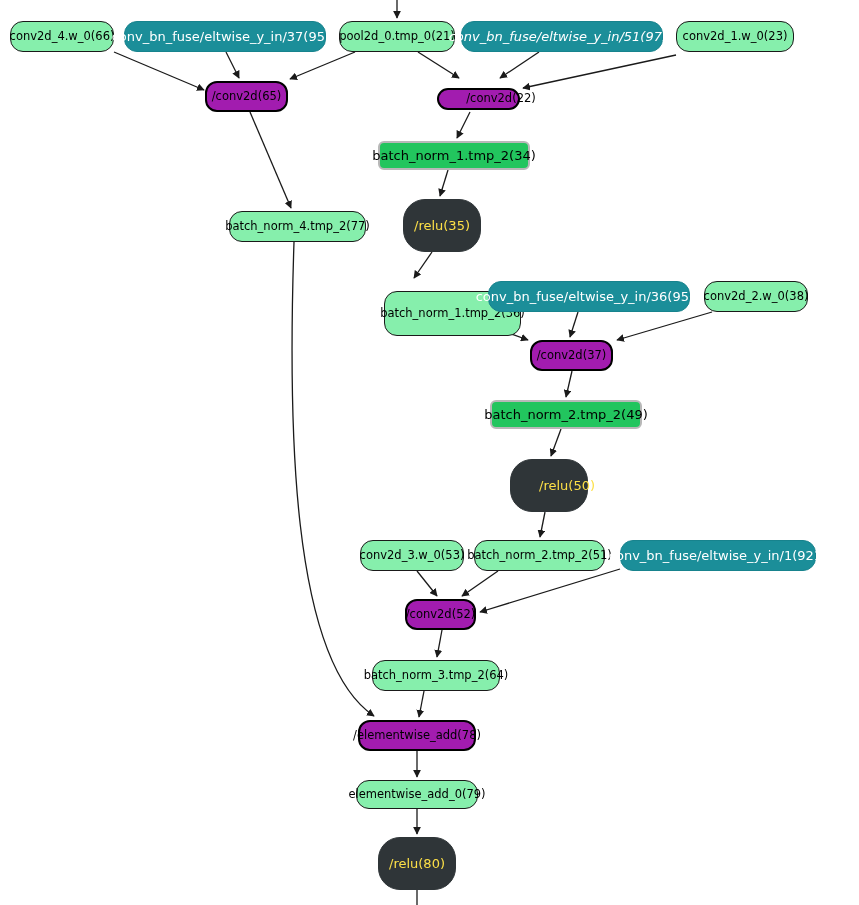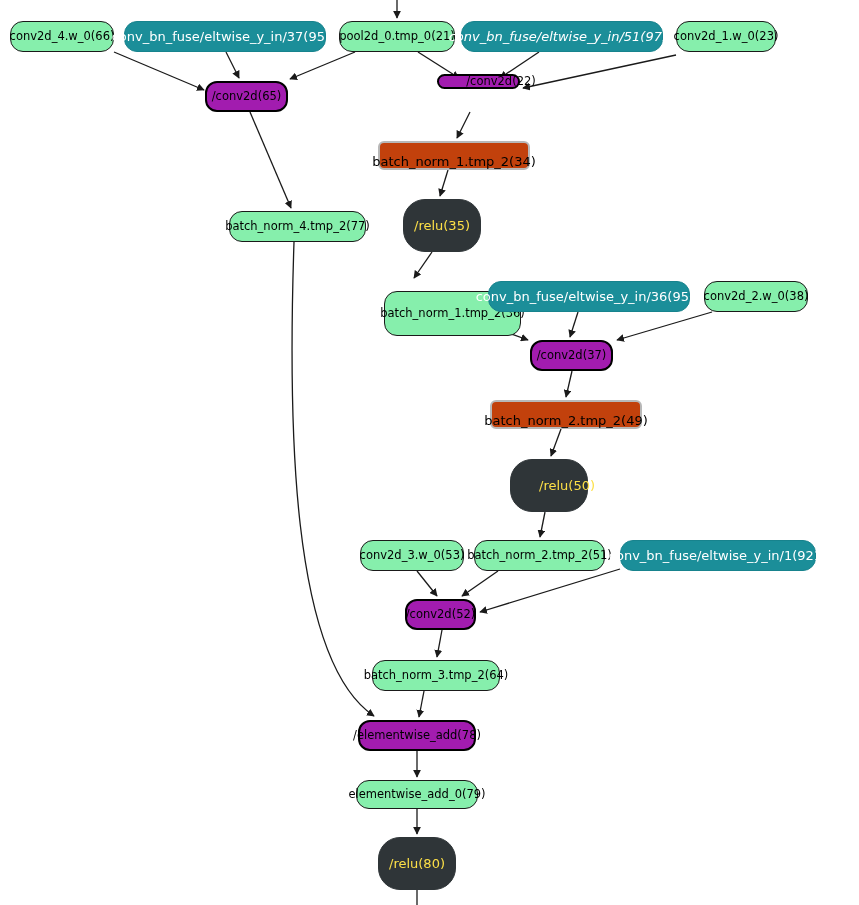--- a/index.html
+++ b/index.html
@@ -54,26 +54,25 @@
   
   .node.fused {
     background: #1b8e99;
     border: 1.4px solid #17838d;
     border-radius: 13px;
     color: #ffffff;
     font-size: 13px;
   }
   
   .node.gray {
-    background: #c2410c;
+    background: #22c55e;
     border: 2px solid #b8b8b8;
     border-radius: 6px;
     color: #000000;
     font-size: 13px;
-    align-items: flex-end;
   }
   
   .node.act {
     background: #2f3538;
     border: 1.4px solid #2f3538;
     border-radius: 22px;
     color: #fde047;
     font-size: 13px;
   }
   .node-label {
@@ -126,27 +125,27 @@
       </div>
       <div class="node fused" style="left: 124px; top: 21px; width: 202px; height: 31px;">
         <span class="node-label">conv_bn_fuse/eltwise_y_in/37(957)</span>
       </div>
       <div class="node var" style="left: 339px; top: 21px; width: 116px; height: 31px;">
         <span class="node-label">pool2d_0.tmp_0(21)</span>
       </div>
       <div class="node fused" style="left: 461px; top: 21px; width: 202px; height: 31px; font-style: italic;">
         <span class="node-label">conv_bn_fuse/eltwise_y_in/51(971)</span>
       </div>
-      <div class="node var" style="left: 676px; top: 21px; width: 100px; height: 31px;">
+      <div class="node var" style="left: 676px; top: 21px; width: 118px; height: 31px;">
         <span class="node-label">conv2d_1.w_0(23)</span>
       </div>
       <div class="node op" style="left: 205px; top: 81px; width: 83px; height: 31px;">
         <span class="node-label">/conv2d(65)</span>
       </div>
-      <div class="node op" style="left: 437px; top: 74px; width: 83px; height: 15px; padding-left: 45px;">
+      <div class="node op" style="left: 437px; top: 88px; width: 83px; height: 22px; padding-left: 45px;">
         <span class="node-label">/conv2d(22)</span>
       </div>
       <div class="node gray" style="left: 378px; top: 141px; width: 152px; height: 29px;">
         <span class="node-label">batch_norm_1.tmp_2(34)</span>
       </div>
       <div class="node act" style="left: 403px; top: 199px; width: 78px; height: 53px;">
         <span class="node-label">/relu(35)</span>
       </div>
       <div class="node var" style="left: 229px; top: 211px; width: 137px; height: 31px;">
         <span class="node-label">batch_norm_4.tmp_2(77)</span>

